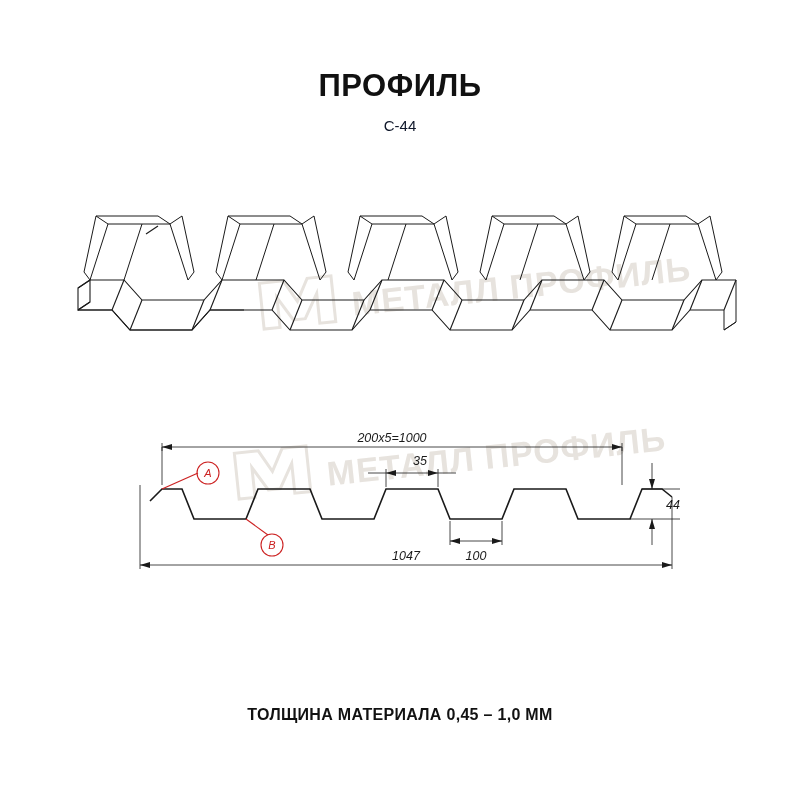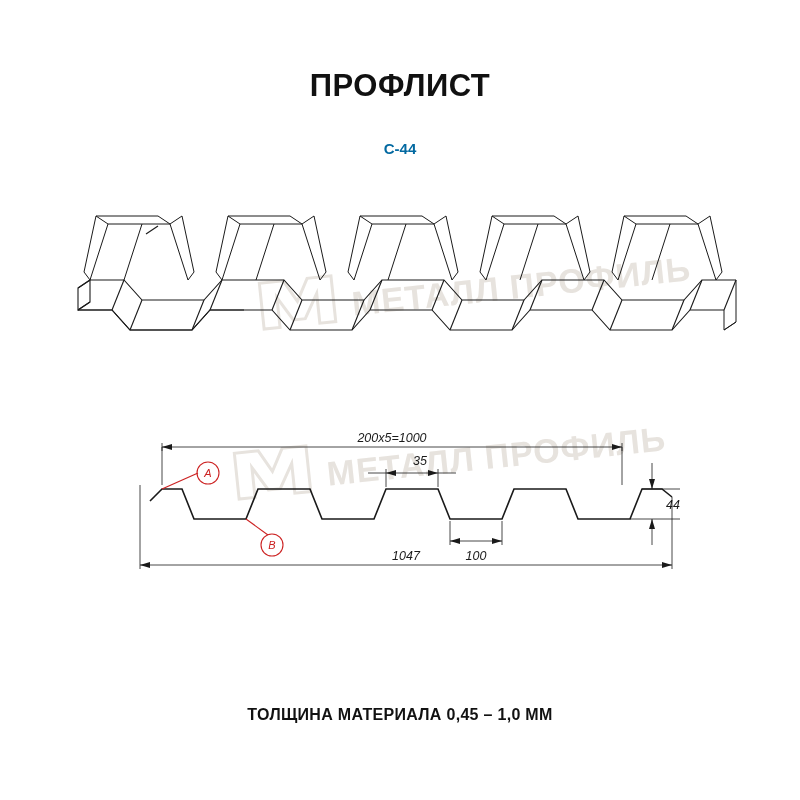--- a/index.html
+++ b/index.html
@@ -30,23 +30,22 @@
     letter-spacing: 0.5px;
     color: #111111;
   }
   .subtitle {
     position: absolute;
     top: 117px;
     left: 0;
     width: 800px;
     text-align: center;
     font-size: 15px;
-    font-weight: bold;
-    color: #0369a1;
-    margin-top: 23px;
+    font-weight: normal;
+    color: #0f172a;
   }
   .footer {
     position: absolute;
     top: 706px;
     left: 0;
     width: 800px;
     text-align: center;
     font-size: 16px;
     font-weight: bold;
     letter-spacing: 0.3px;
@@ -81,21 +80,21 @@
   .prof { fill: none; stroke: #1a1a1a; stroke-width: 1.6; }
   .red { fill: none; stroke: #cc2222; stroke-width: 1.1; }
   .redtxt { fill: #cc2222; font-size: 11px; font-family: "Liberation Sans", sans-serif; }
   .dimtxt { fill: #1a1a1a; font-size: 12.5px; font-family: "Liberation Sans", sans-serif; }
 </style>
 </head>
 <body>
 
 <div class="page">
 
-  <div class="title">ПРОФЛИСТ</div>
+  <div class="title">ПРОФИЛЬ</div>
   <div class="subtitle">С-44</div>
 
   <div class="wm wm1">
     <svg width="360" height="110" viewBox="0 0 360 110">
       <g transform="rotate(-6 180 55)">
         <g fill="none" stroke="#e7e3de" stroke-width="3">
           <path d="M6 76 L6 30 L30 30 L42 52 L54 30 L78 30 L78 76 L62 76 L62 46 L48 70 L36 70 L22 46 L22 76 Z"></path>
         </g>
         <text x="96" y="72" font-family="Liberation Sans, sans-serif" font-size="34" font-weight="bold" fill="#e7e3de" letter-spacing="1">МЕТАЛЛ ПРОФИЛЬ</text>
       </g>

